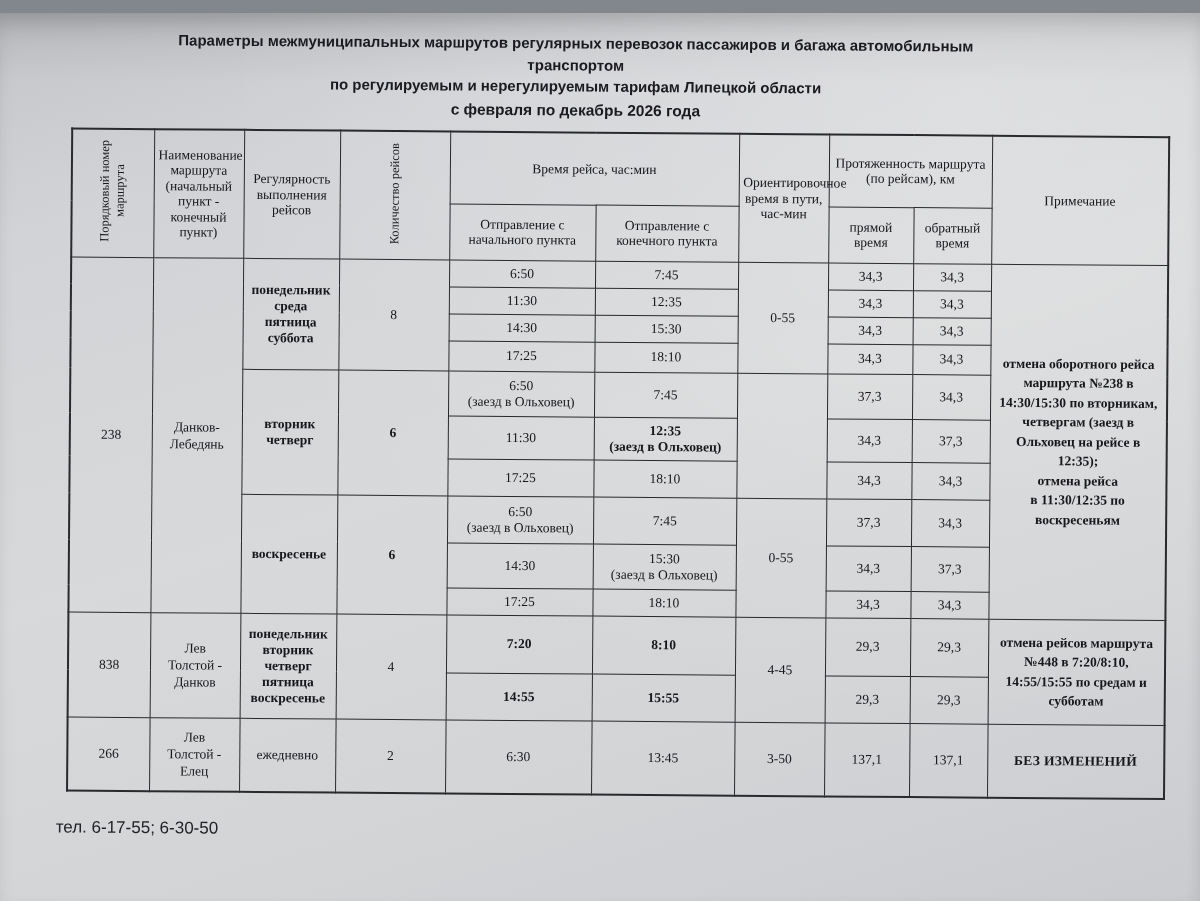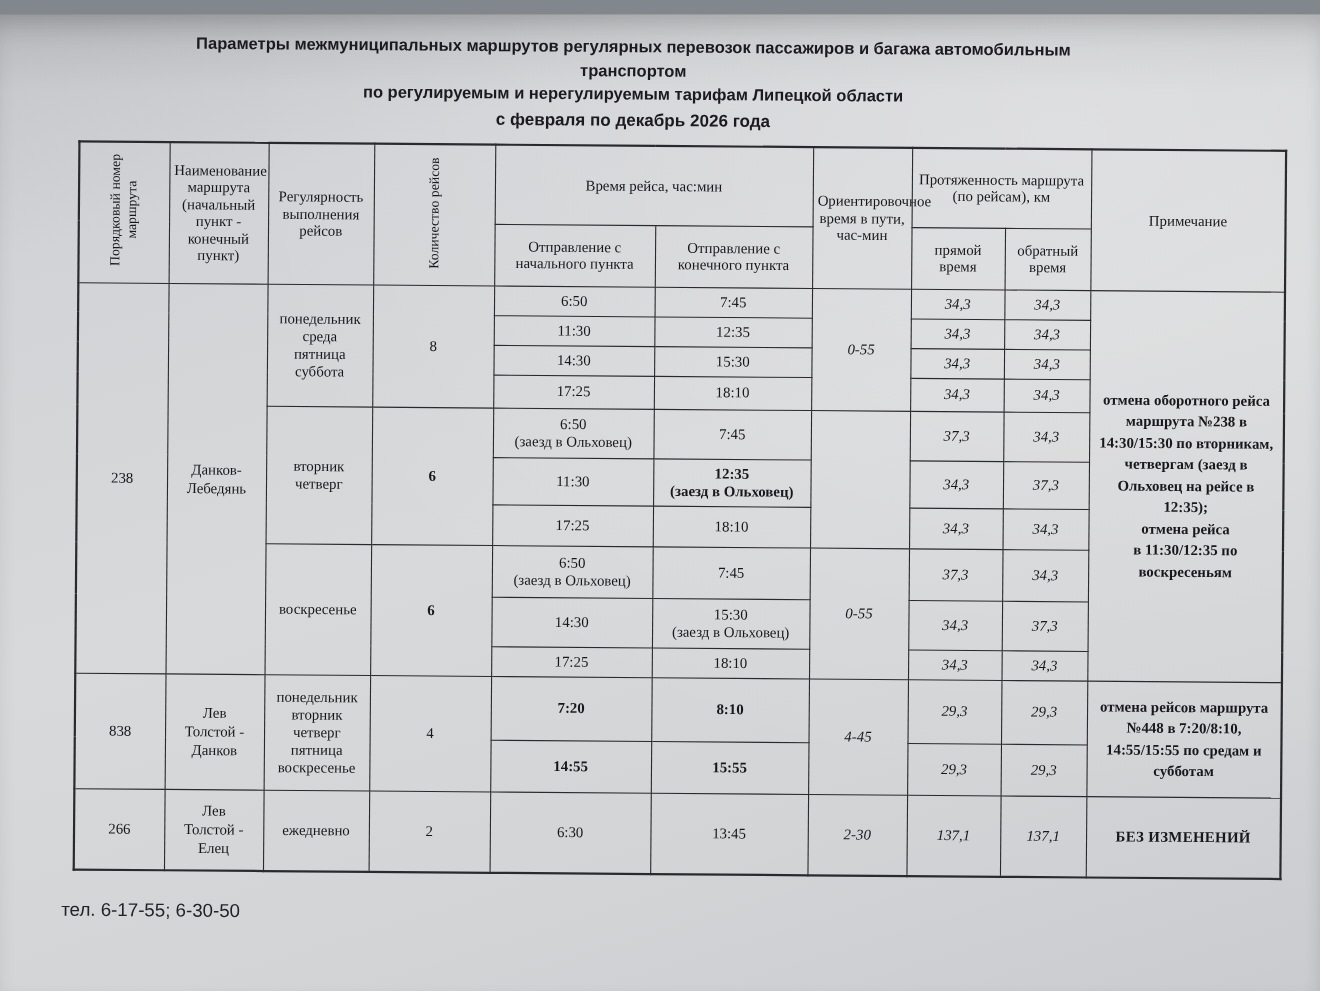--- a/index.html
+++ b/index.html
@@ -82,28 +82,28 @@
     writing-mode: vertical-rl;
     transform: rotate(180deg);
     display: inline-block;
     font-size: 12.5px;
     line-height: 15px;
     max-height: 118px;
   }
   .pre { white-space: pre-line; }
   .num { font-size: 14.5px; }
   .name { font-size: 13.5px; line-height: 17px; }
-  .days { font-weight: normal; font-size: 12.5px; line-height: 16px; }
+  .days { font-weight: bold; font-size: 12.5px; line-height: 16px; }
   .days-normal { font-size: 13px; margin-left: 21px; }
   .count { font-size: 14px; }
   .b { font-weight: bold; }
   .time { font-size: 13.5px; line-height: 16px; }
   .time-lg { font-size: 15px; font-weight: bold; }
-  .dist { font-size: 13px; font-style: italic; }
-  .transit { font-size: 13px; font-style: italic; }
+  .dist { font-size: 13px; }
+  .transit { font-size: 13px; }
   .note-cell { font-weight: bold; font-size: 14.5px; line-height: 19.5px; padding: 4px 7px; }
   .note-caps { font-size: 15px; letter-spacing: 0.3px; }
 
   .footer {
     margin: 26px 0 0 -10px;
     font-family: "Liberation Sans", sans-serif;
     font-size: 17px;
     color: #222228;
   }
 </style>
@@ -270,21 +270,21 @@
 
         <tr class="rh74">
           <td class="num">266</td>
           <td class="pre name">Лев
 Толстой -
 Елец</td>
           <td class="days-normal">ежедневно</td>
           <td class="count">2</td>
           <td class="time">6:30</td>
           <td class="time">13:45</td>
-          <td class="transit">2-30</td>
+          <td class="transit">3-50</td>
           <td class="dist">137,1</td>
           <td class="dist">137,1</td>
           <td class="note-cell note-caps">БЕЗ ИЗМЕНЕНИЙ</td>
         </tr>
       </tbody>
     </table>
 
     <div class="footer">тел. 6-17-55; 6-30-50</div>
 
   </div>

